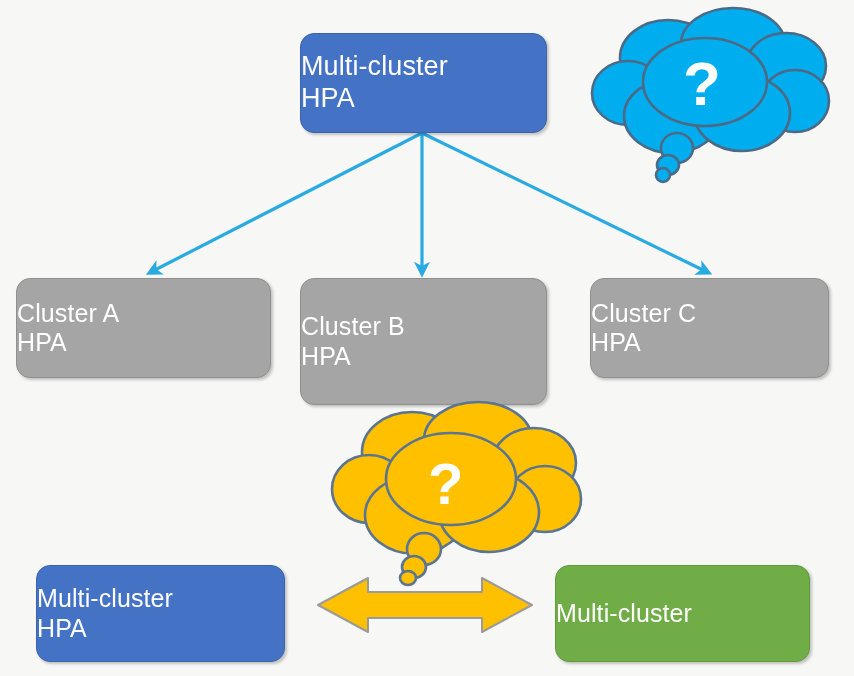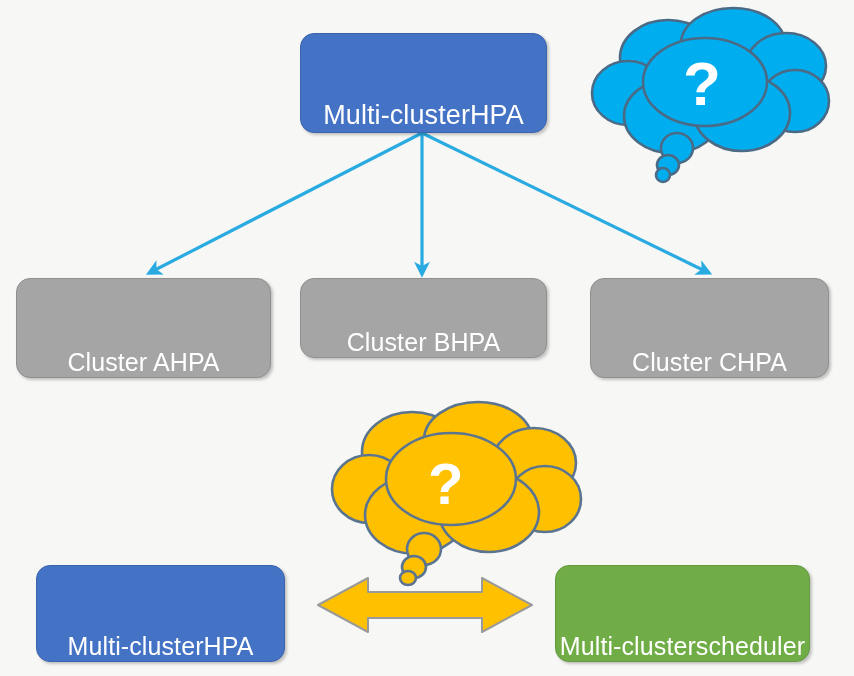--- a/index.html
+++ b/index.html
@@ -17,22 +17,22 @@
   #stage {
     position: relative;
     width: 854px;
     height: 676px;
   }
   .node {
     position: absolute;
     box-sizing: border-box;
     border-radius: 14px;
     display: flex;
-    flex-direction: row;
-    align-items: flex-end;
+    flex-direction: column;
+    align-items: flex-start;
     justify-content: center;
     text-align: center;
     color: #ffffff;
     line-height: 1.18;
     letter-spacing: 0.1px;
     box-shadow: 2px 2px 3px rgba(0,0,0,0.22);
     z-index: 5;
   }
   .node .line {
     display: block;
@@ -48,21 +48,21 @@
   }
   .node-green {
     background: #70ad47;
     border: 1px solid #63993f;
   }
   #box-top-hpa {
     left: 300px; top: 33px; width: 247px; height: 100px;
     font-size: 27px;
   }
   #box-cluster-a { left: 16px;  top: 278px; width: 255px; height: 100px; font-size: 25px; }
-  #box-cluster-b { left: 300px; top: 278px; width: 247px; height: 80px; font-size: 25px; }
+  #box-cluster-b { left: 300px; top: 278px; width: 247px; height: 127px; font-size: 25px; }
   #box-cluster-c { left: 590px; top: 278px; width: 239px; height: 100px; font-size: 25px; }
   #box-bottom-hpa {
     left: 36px; top: 565px; width: 249px; height: 97px;
     font-size: 25px;
   }
   #box-scheduler {
     left: 555px; top: 565px; width: 255px; height: 97px;
     font-size: 25px;
   }
 
@@ -169,16 +169,15 @@
     <span class="line">HPA</span>
   </div>
 
   <div class="node node-blue" id="box-bottom-hpa">
     <span class="line">Multi-cluster</span>
     <span class="line">HPA</span>
   </div>
 
   <div class="node node-green" id="box-scheduler">
     <span class="line">Multi-cluster</span>
-    <span class="line">scheduler</span>
   </div>
 
 </div>
 
 </body></html>

